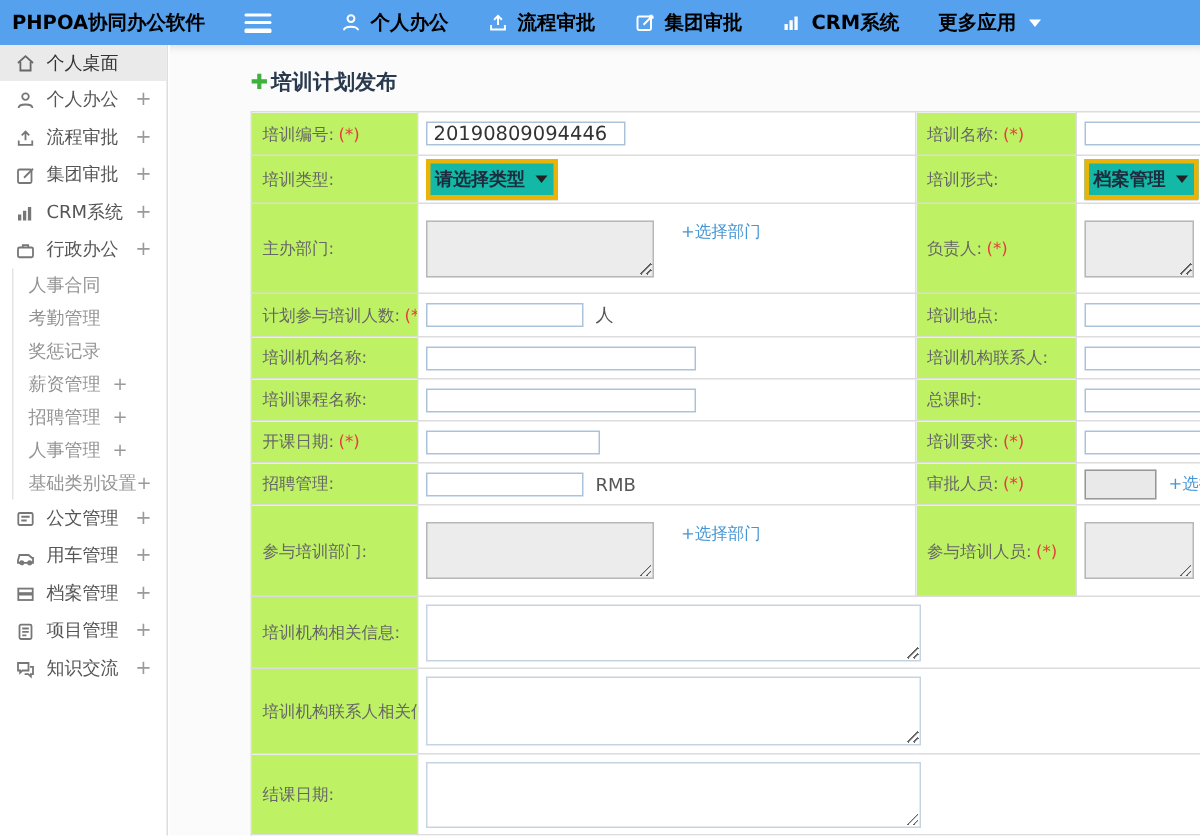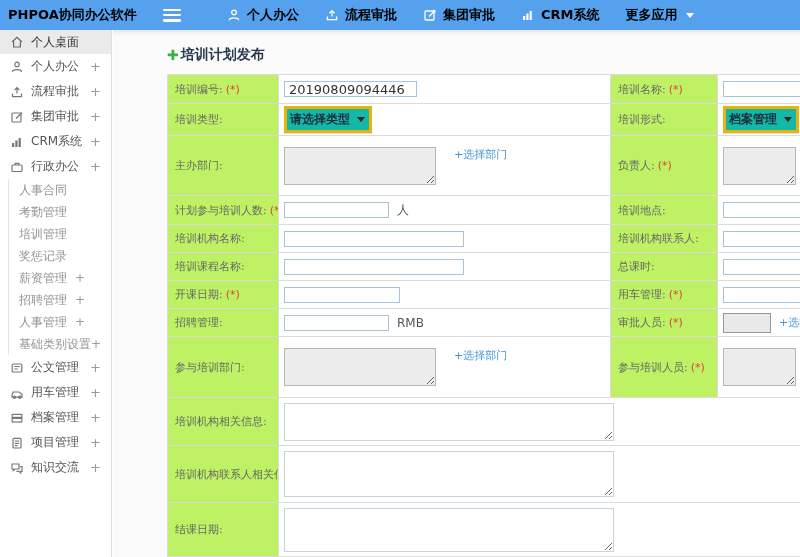--- a/index.html
+++ b/index.html
@@ -168,23 +168,20 @@
     <span class="expand">+</span>
   </div>
   <div class="submenu">
     <div class="sub-item">
         <span>人事合同</span>
       </div>
     <div class="sub-item">
         <span>考勤管理</span>
       </div>
     <div class="sub-item">
-        <span>培训管理</span>
-      </div>
-    <div class="sub-item">
         <span>奖惩记录</span>
       </div>
     <div class="sub-item">
         <span>薪资管理</span>
         <span class="expand">+</span>
       </div>
     <div class="sub-item">
         <span>招聘管理</span>
         <span class="expand">+</span>
       </div>
@@ -324,21 +321,21 @@
     <tr style="height:28px">
       <td class="lbl"><span>培训课程名称:</span></td>
       <td><input class="txt" style="width: 180px;"></td>
       <td class="lbl"><span>总课时:</span></td>
       <td><input class="txt" style="width: 140px;"></td>
     </tr>
 
     <tr style="height:28px">
       <td class="lbl"><span>开课日期:</span><i class="req">(*)</i></td>
       <td><input class="txt" style="width: 116px;"></td>
-      <td class="lbl"><span>用车管理:</span><i class="req">(*)</i></td>
+      <td class="lbl"><span>培训要求:</span><i class="req">(*)</i></td>
       <td><input class="txt" style="width: 140px;"></td>
     </tr>
 
     <tr style="height:28px">
       <td class="lbl"><span>招聘管理:</span></td>
       <td>
             <div class="inline">
               <input class="txt" style="width: 105px;">
               <span class="suffix">RMB</span>
             </div>

